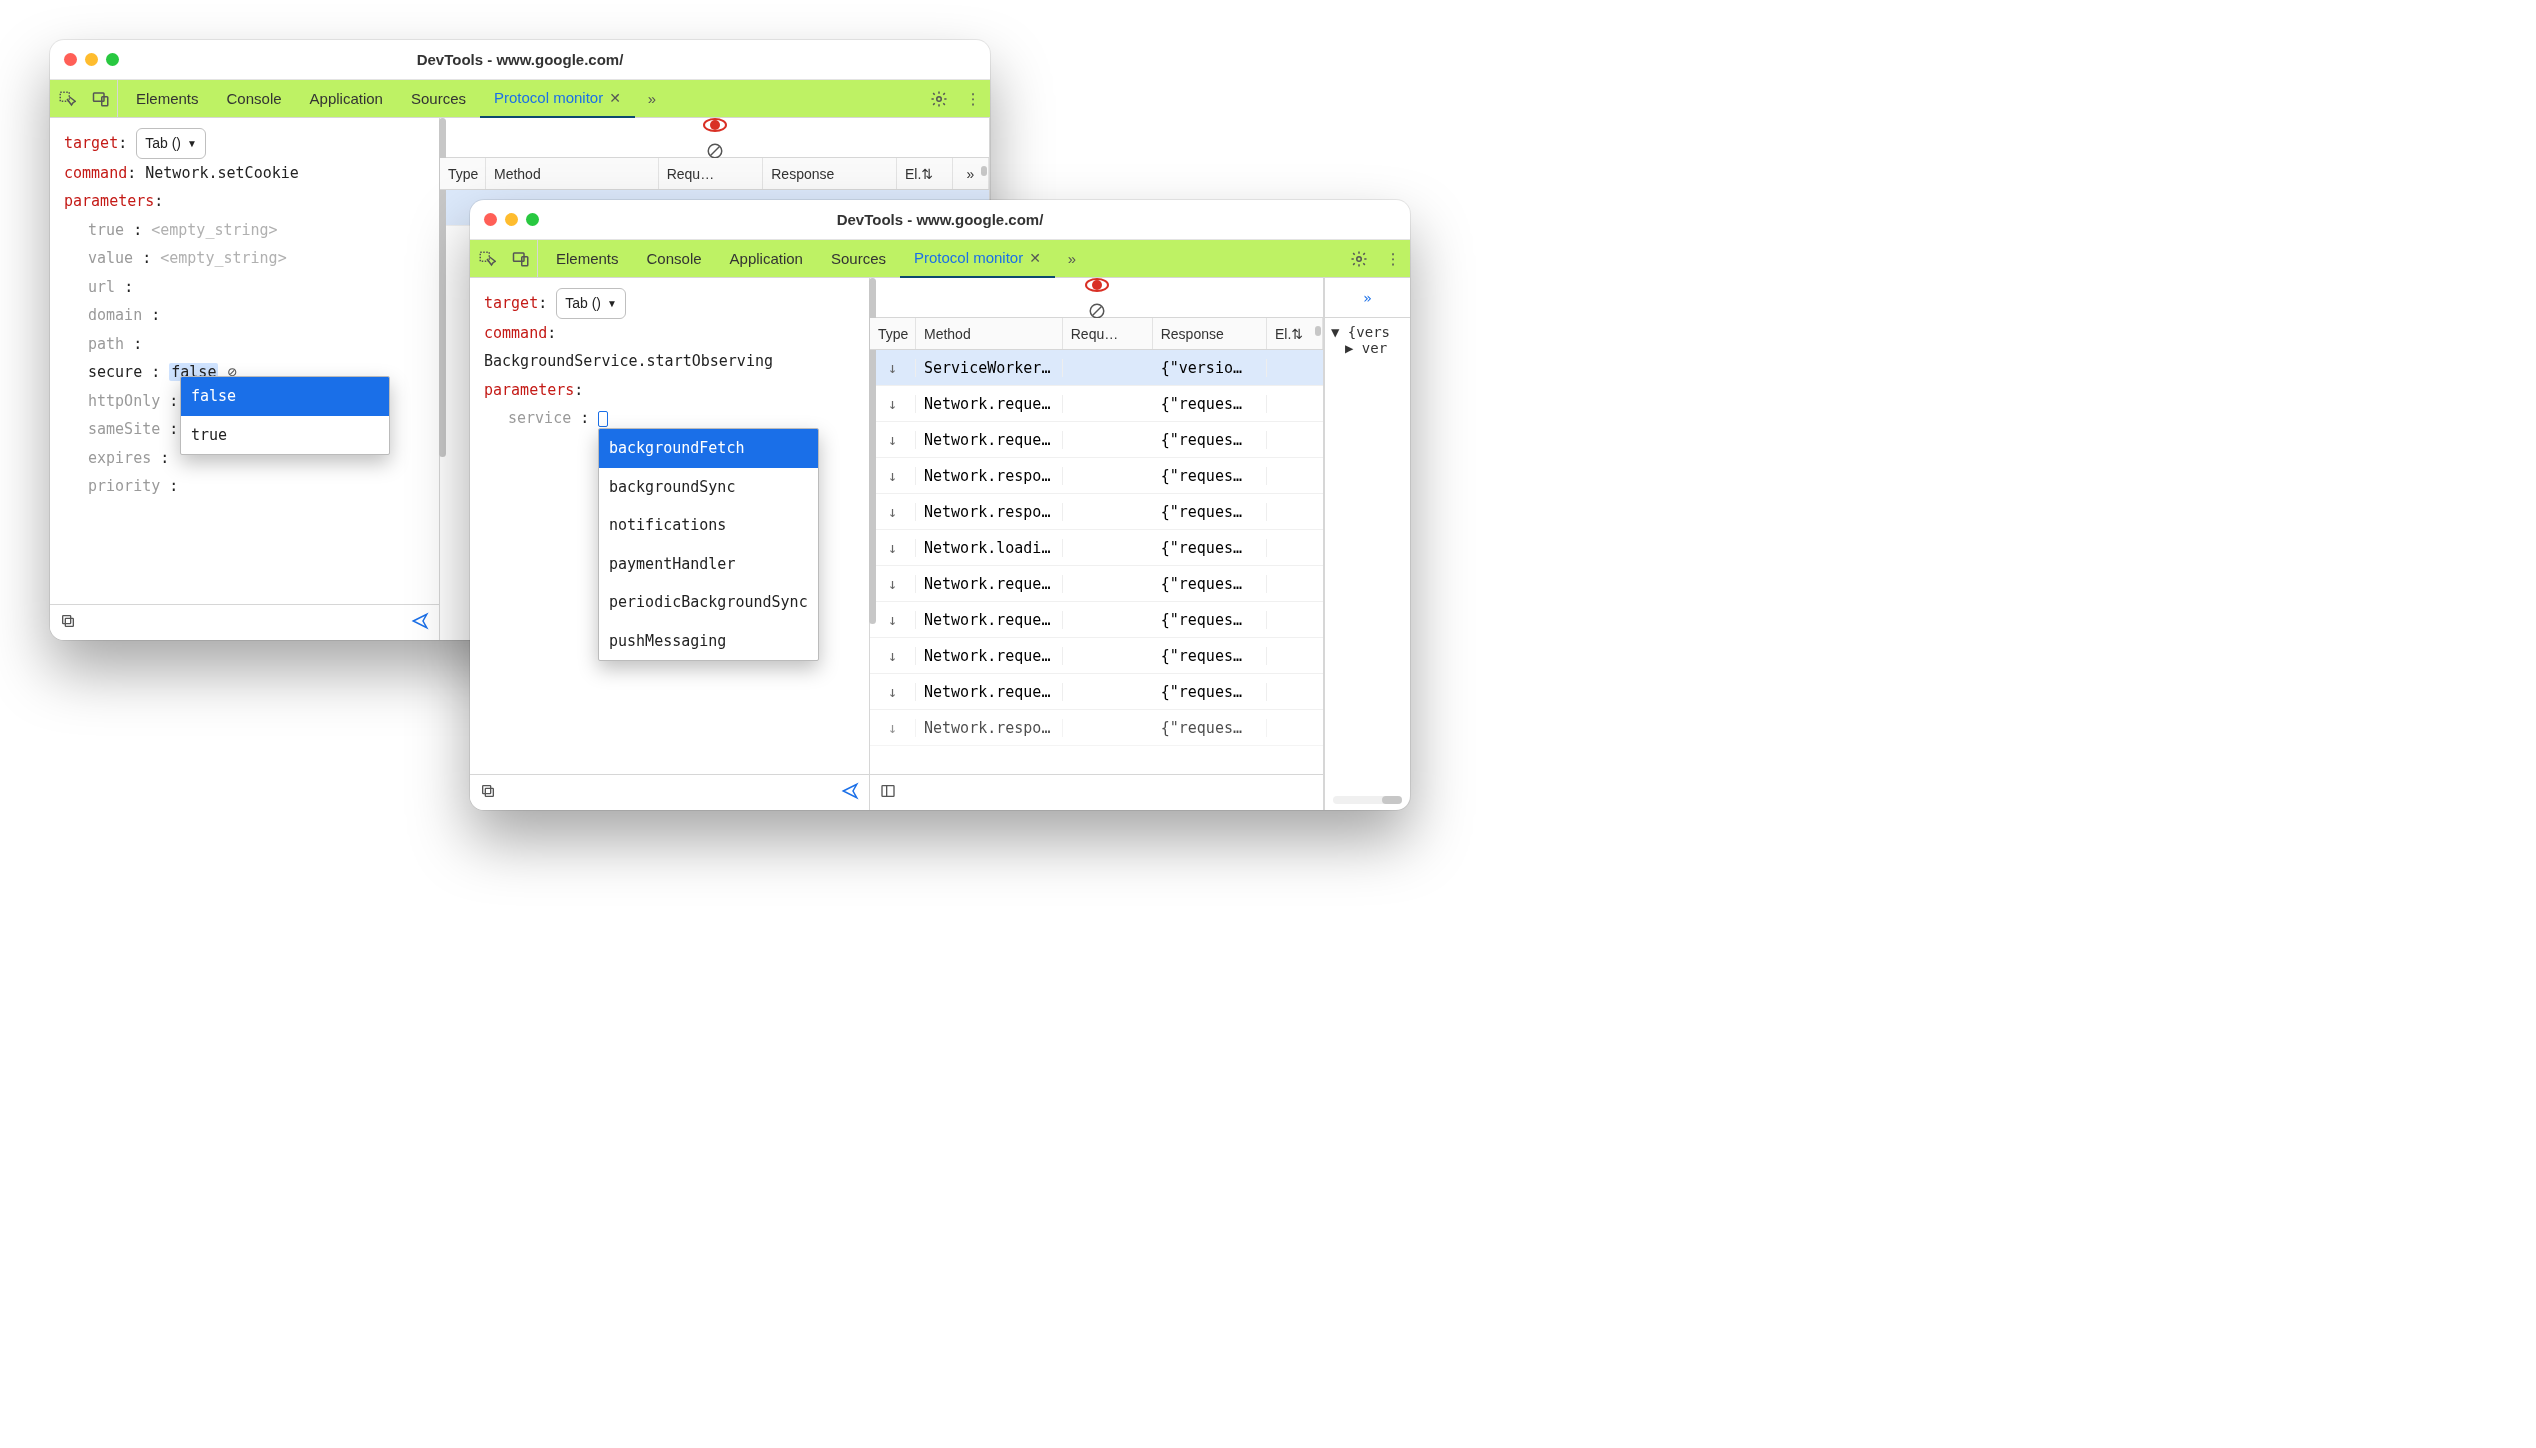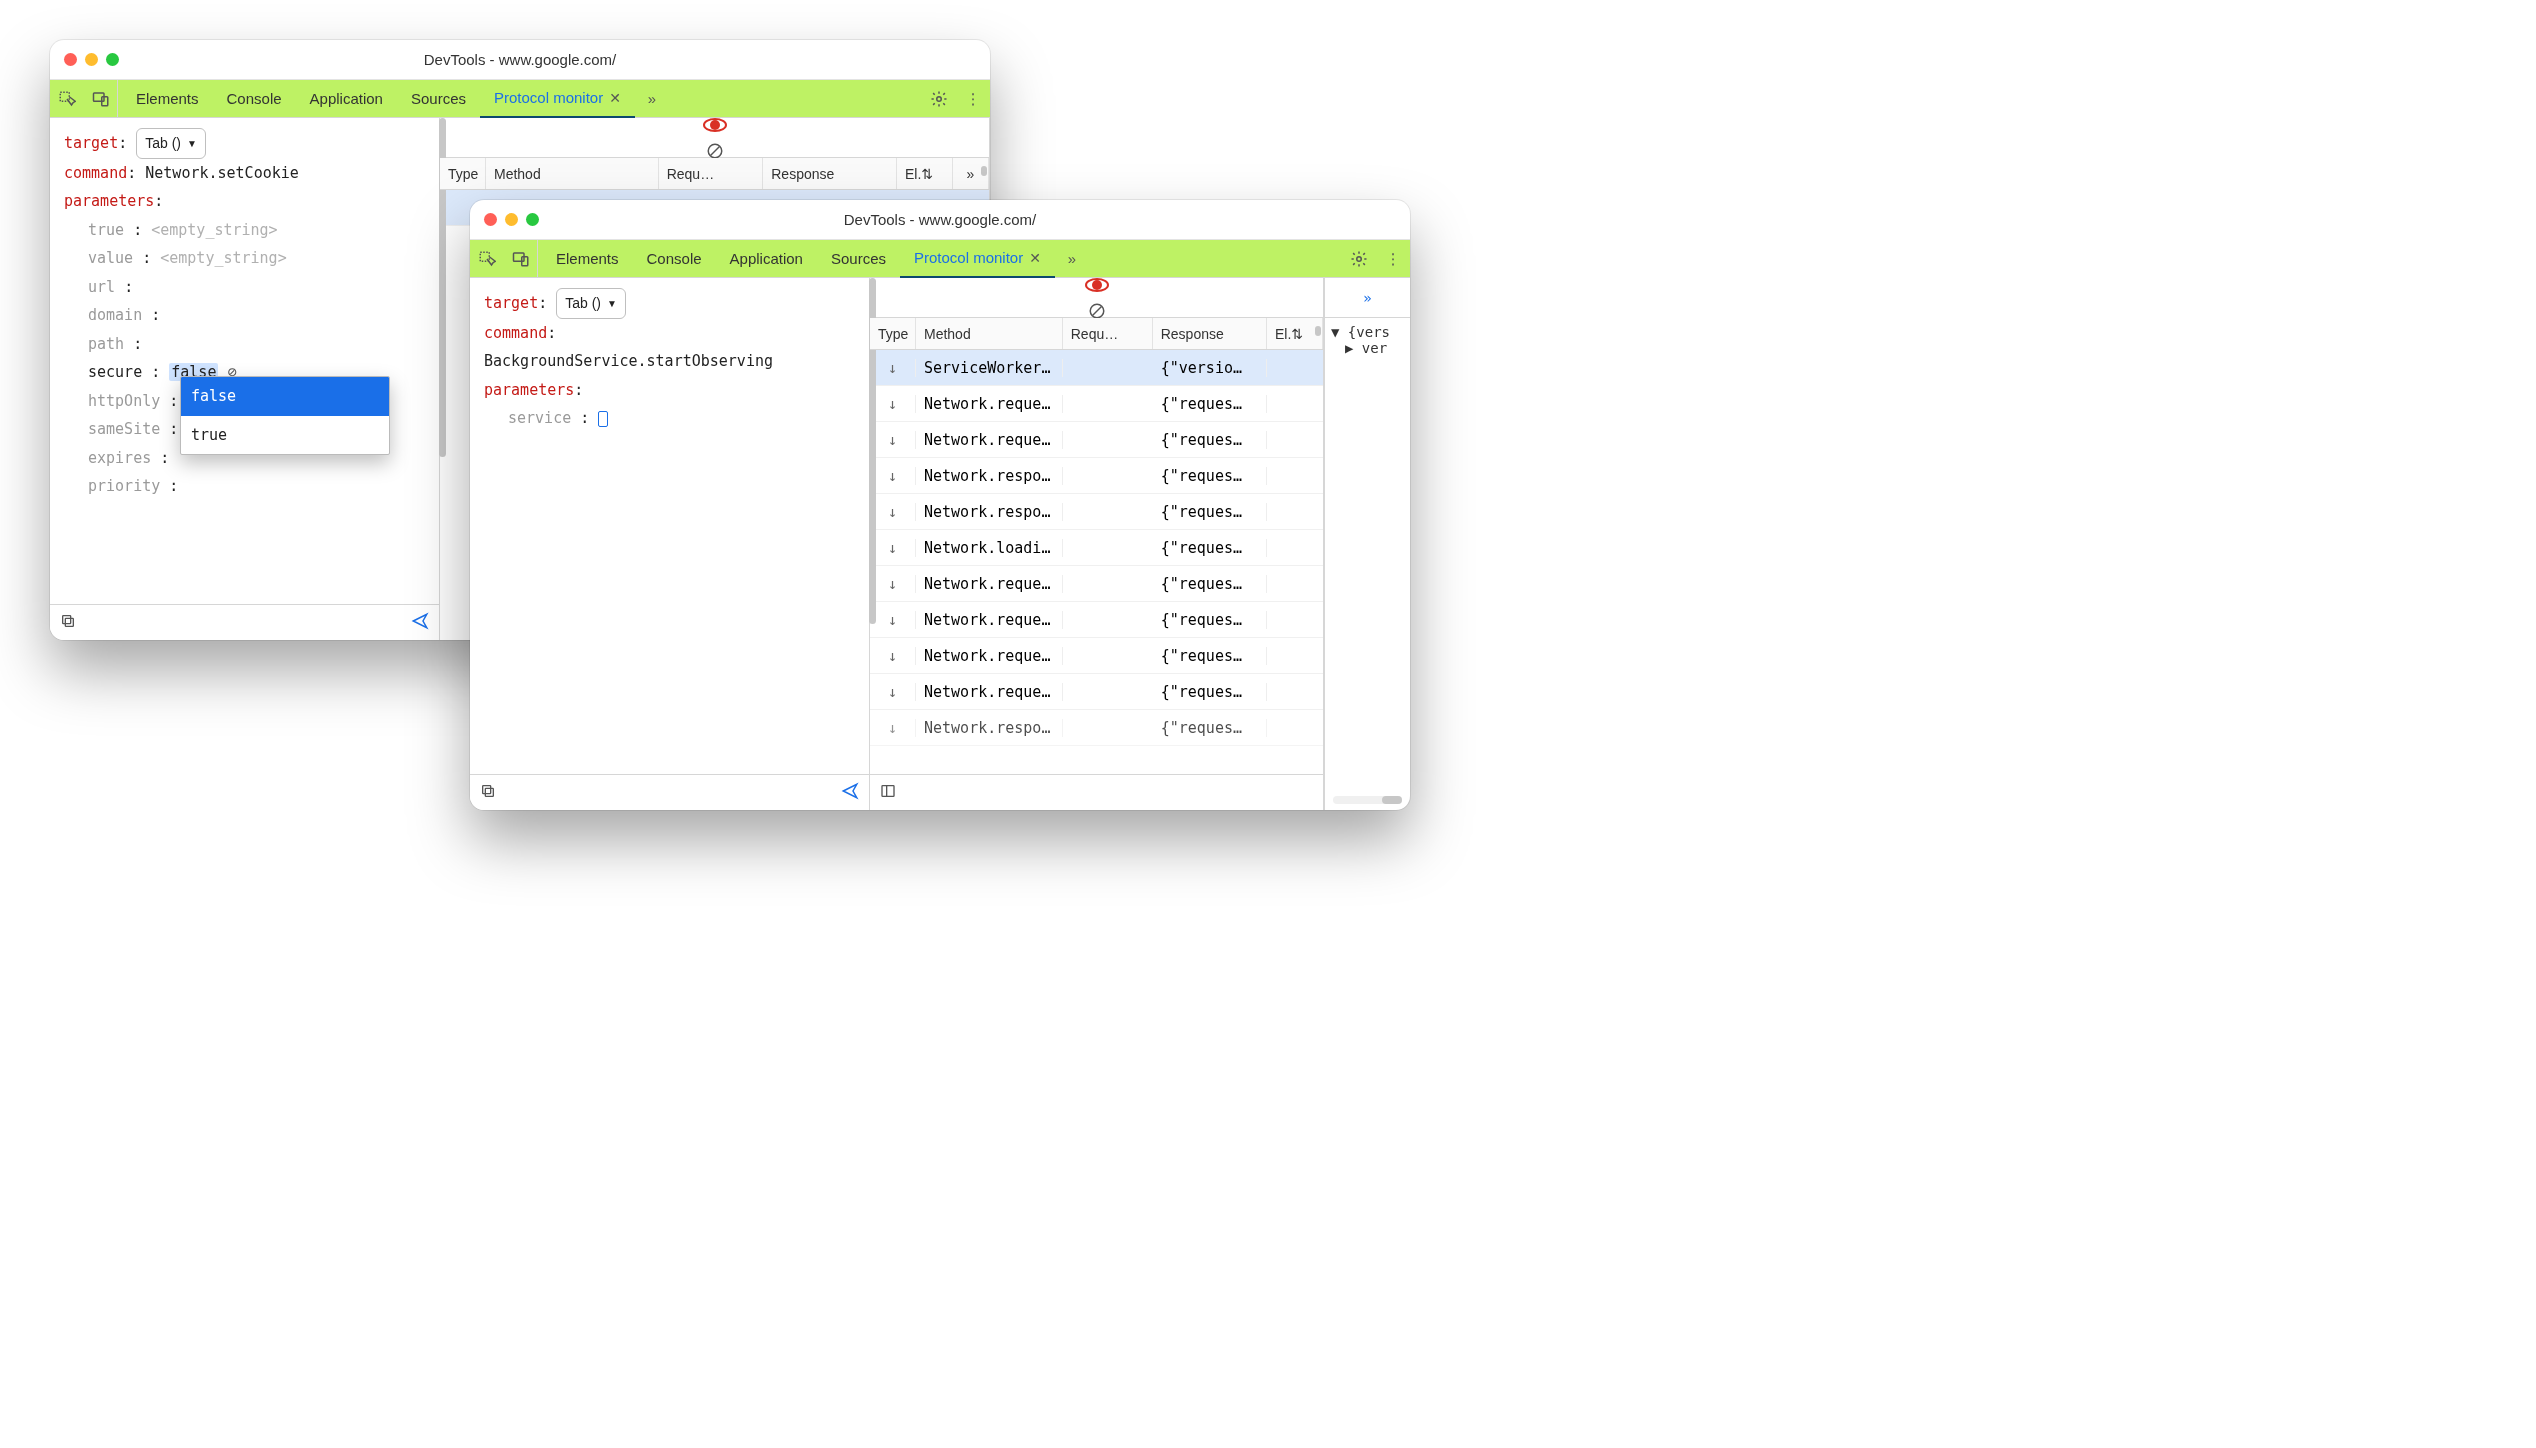--- a/index.html
+++ b/index.html
@@ -31,21 +31,21 @@
   .win-a { left: 0; top: 0; width: 940px; height: 600px; }
   .win-b { left: 420px; top: 160px; width: 940px; height: 610px; }
 
   .titlebar {
     height: 40px;
     display: flex;
     align-items: center;
     padding: 0 14px;
     border-bottom: 1px solid #e3e3e3;
     font-size: 15px;
-    font-weight: 400;
+    font-weight: 700;
     color: #333;
     position: relative;
   }
   .traffic { display: flex; gap: 8px; margin-right: 16px; }
   .dot { width: 13px; height: 13px; border-radius: 50%; }
   .dot.r { background: #ff5f57; }
   .dot.y { background: #febc2e; }
   .dot.g { background: #28c840; }
   .title-text { position: absolute; left: 0; right: 0; text-align: center; pointer-events: none; }
 
@@ -368,20 +368,28 @@
             <span class="kw">command</span><span class="colon">:</span>
           </div>
           <div>BackgroundService.startObserving</div>
           <div>
             <span class="kw">parameters</span><span class="colon">:</span>
           </div>
           <div id="winB-params">
               <div class="param"><span class="muted">service</span> <span class="colon">:</span> <span class="cursor-empty"></span></div>
             </div>
 
+          <div class="autocomplete" id="winB-ac" style="left:128px; top:150px;">
+              <div class="item sel">backgroundFetch</div>
+              <div class="item">backgroundSync</div>
+              <div class="item">notifications</div>
+              <div class="item">paymentHandler</div>
+              <div class="item">periodicBackgroundSync</div>
+              <div class="item">pushMessaging</div>
+            </div>
         </div>
         <div class="left-footer">
           <span>
             <svg class="ic-svg-sm" viewBox="0 0 24 24" fill="none" stroke="#555" stroke-width="2">
                 <rect x="8" y="8" width="12" height="12" rx="1"></rect>
                 <rect x="4" y="4" width="12" height="12" rx="1"></rect>
               </svg>
           </span>
           <span class="send">
             <svg class="ic-svg" viewBox="0 0 24 24" fill="none" stroke="currentColor" stroke-width="2">

